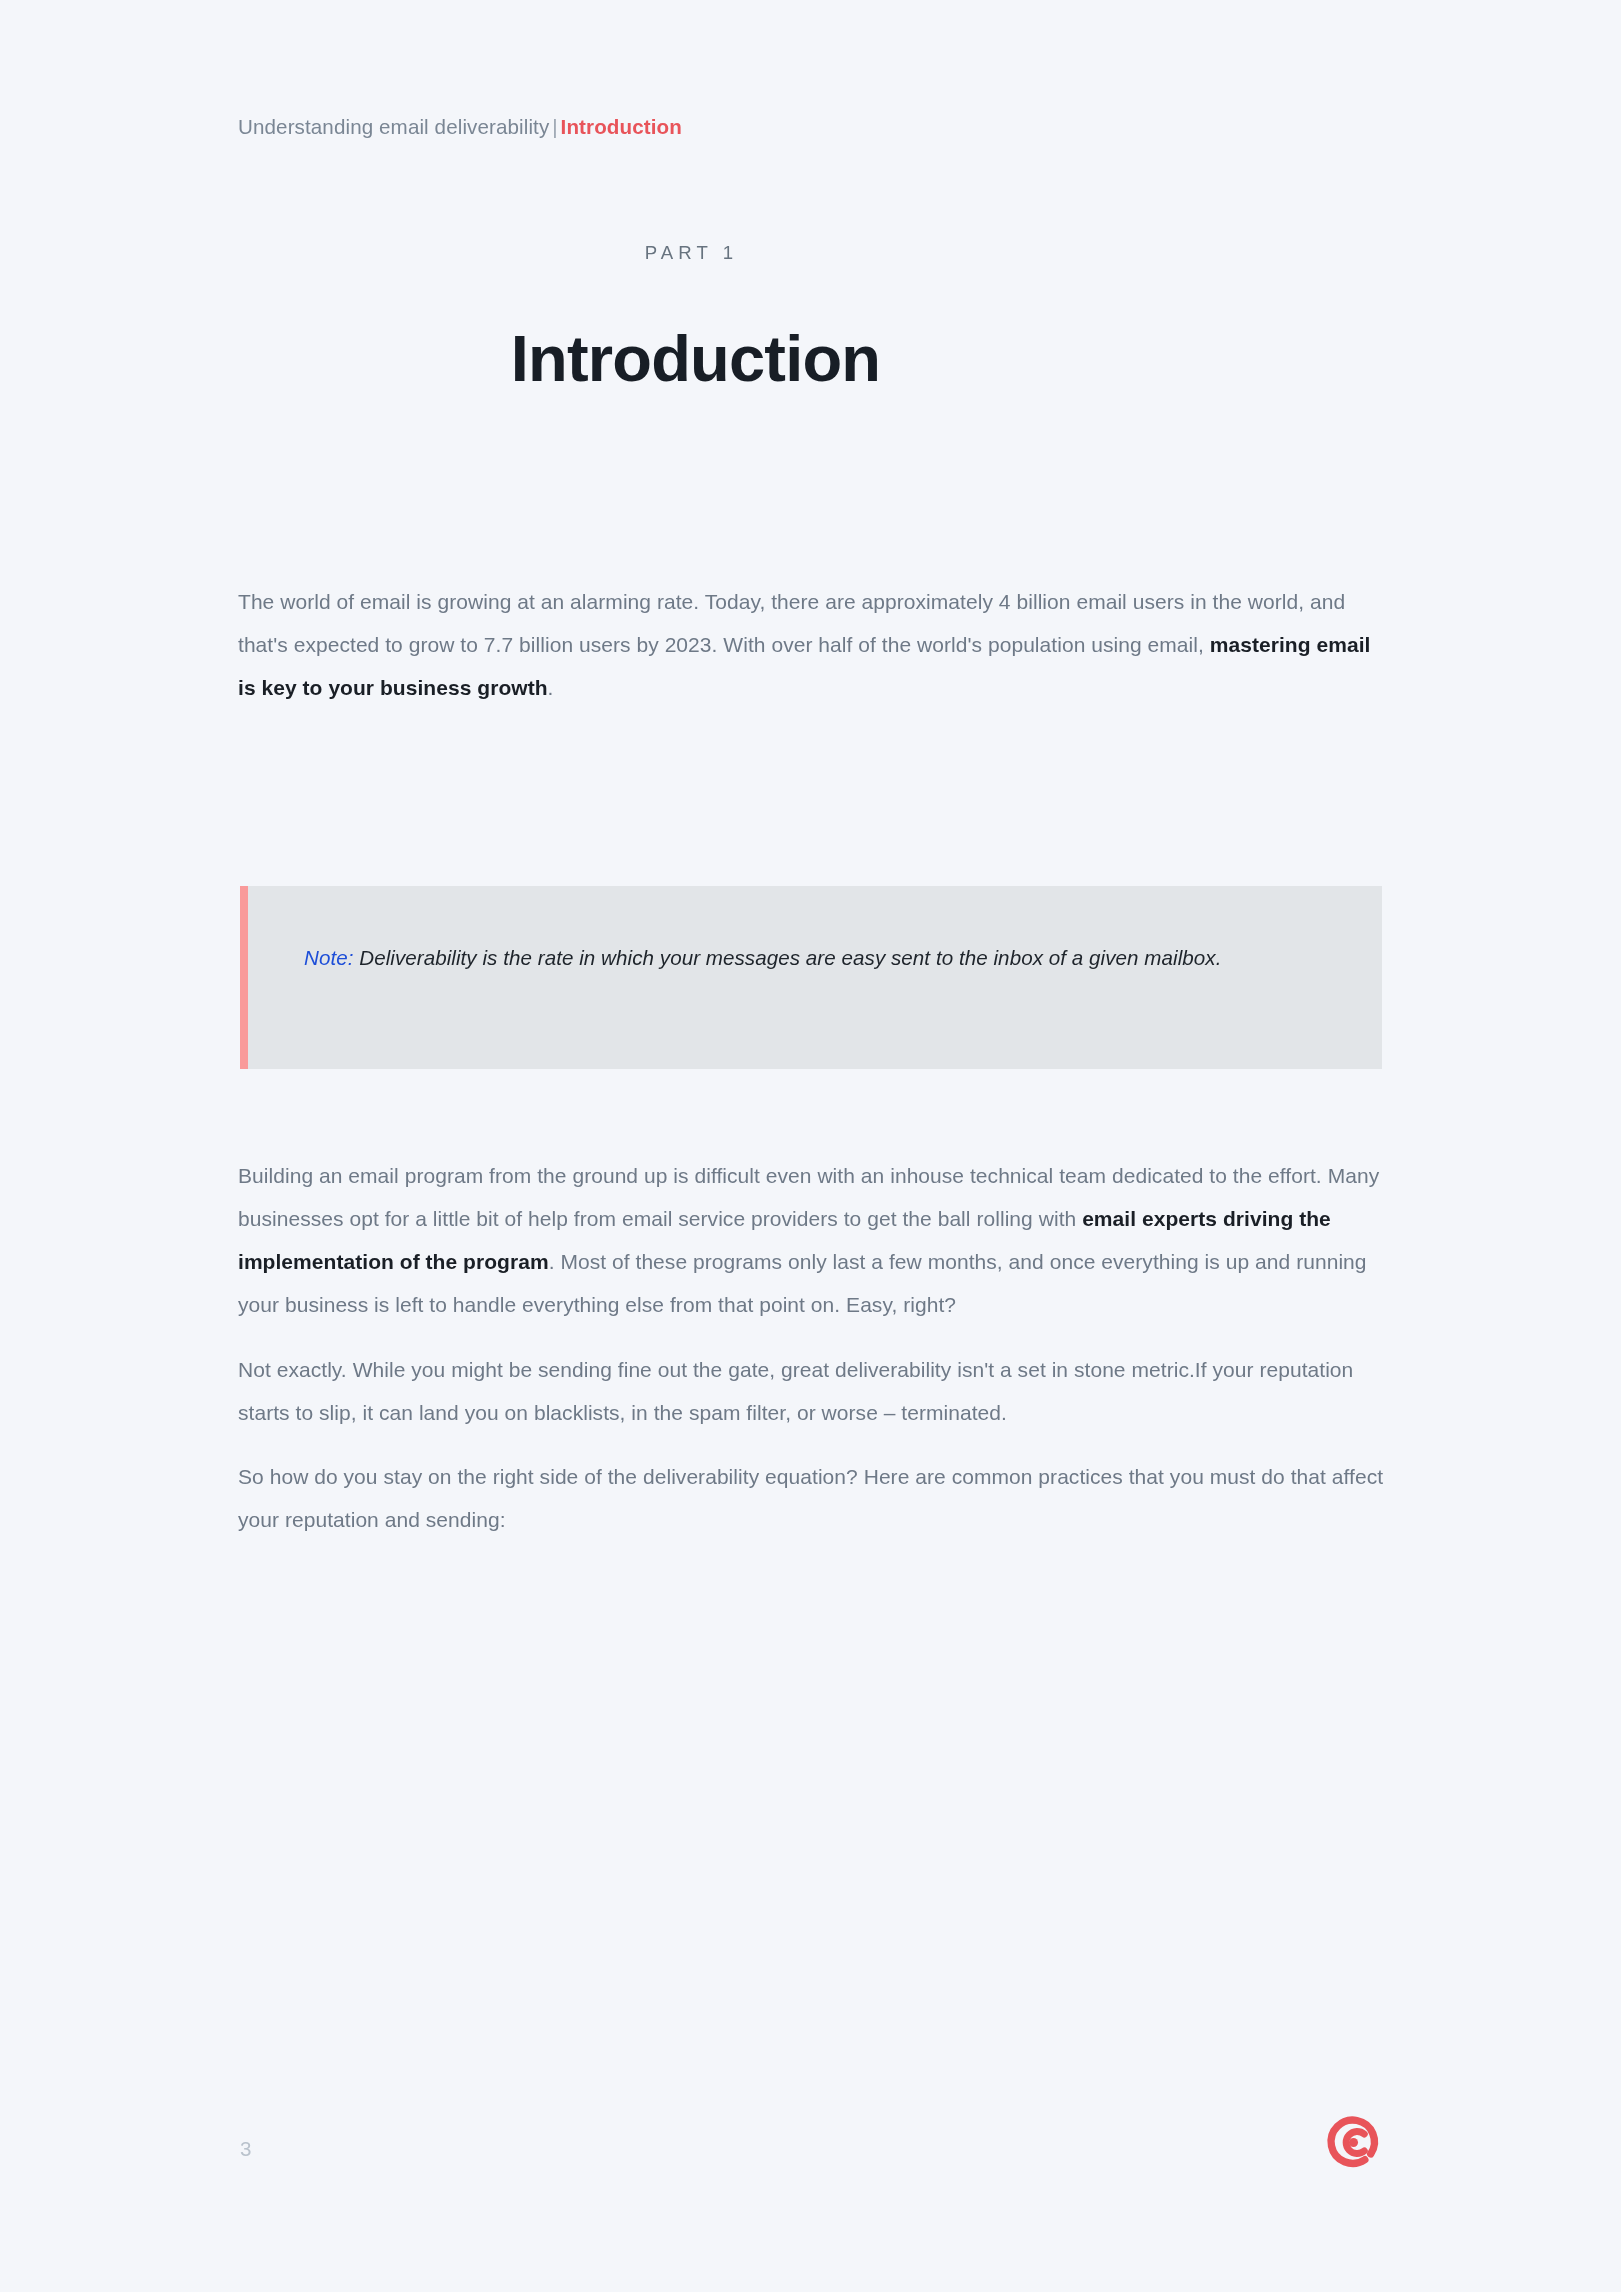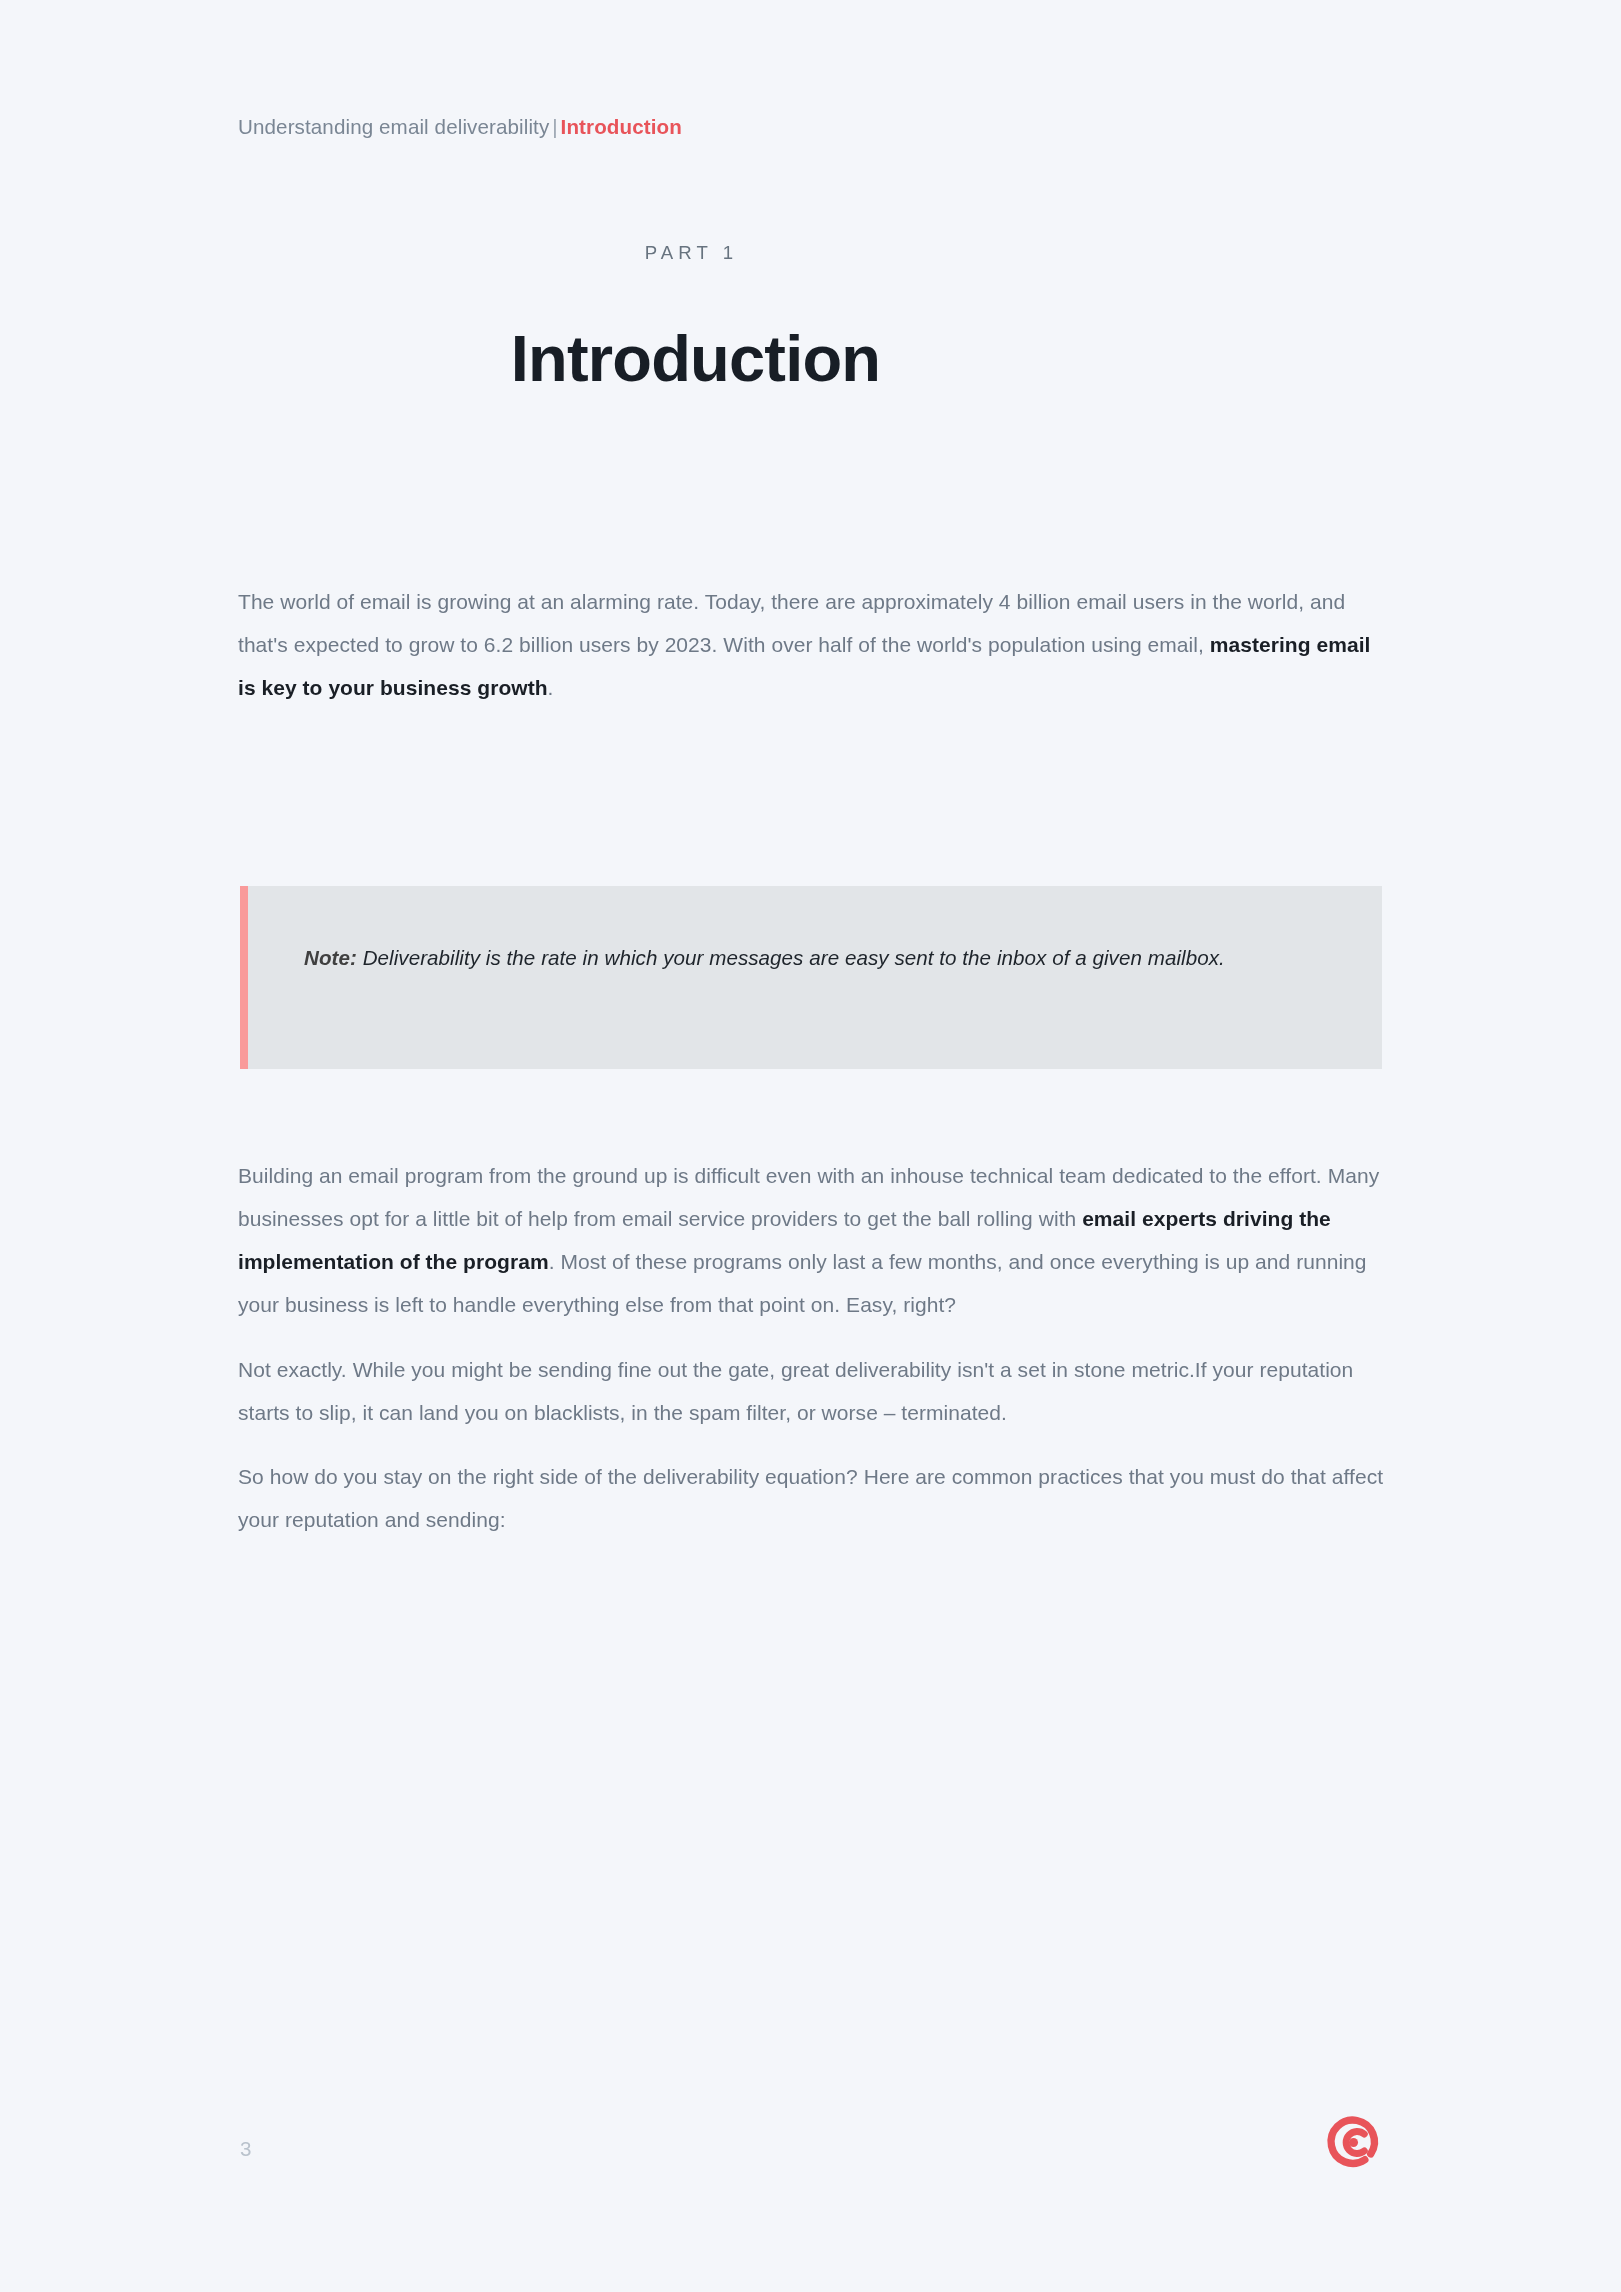--- a/index.html
+++ b/index.html
@@ -112,23 +112,23 @@
     left: 56px;
     top: 50px;
     right: 39px;
     font-size: 20.6px;
     line-height: 43px;
     font-style: italic;
     color: #1e242b;
     letter-spacing: 0.05px;
   }
   .note-inner .note-label {
-    font-weight: 700;
+    font-weight: 400;
     font-style: italic;
-    color: #404040;
+    color: #1d4ed8;
   }
 
   
   .page-number {
     position: absolute;
     left: 240px;
     top: 2137px;
     font-size: 20.6px;
     color: #b9c2cc;
     font-weight: 400;
@@ -148,21 +148,21 @@
 <div class="page">
 
   <div class="running-header">
     <span class="rh-main">Understanding email deliverability</span><span class="rh-sep">|</span><span class="rh-accent">Introduction</span>
   </div>
 
   <div class="part-eyebrow">PART 1</div>
   <h1 class="chapter-title">Introduction</h1>
 
   <div class="body-col" id="body-top">
-      <p class="body-par"><span>The world of email is growing at an alarming rate. Today, there are approximately 4 billion email users in the world, and that's expected to grow to 6.2 billion users by 2023. With over half of the world's population using email, </span><span class="b">mastering email is key to your business growth</span><span>.</span></p>
+      <p class="body-par"><span>The world of email is growing at an alarming rate. Today, there are approximately 4 billion email users in the world, and that's expected to grow to 7.7 billion users by 2023. With over half of the world's population using email, </span><span class="b">mastering email is key to your business growth</span><span>.</span></p>
     </div>
 
   <div class="note-box">
     <div class="note-inner">
       <span class="note-label">Note:</span><span> Deliverability is the rate in which your messages are easy sent to the inbox of a given mailbox.</span>
     </div>
   </div>
 
   <div class="body-col" style="top:1154px;" id="body-bottom">
       <p class="body-par"><span>Building an email program from the ground up is difficult even with an inhouse technical team dedicated to the effort. Many businesses opt for a little bit of help from email service providers to get the ball rolling with </span><span class="b">email experts driving the implementation of the program</span><span>. Most of these programs only last a few months, and once everything is up and running your business is left to handle everything else from that point on. Easy, right?</span></p>

